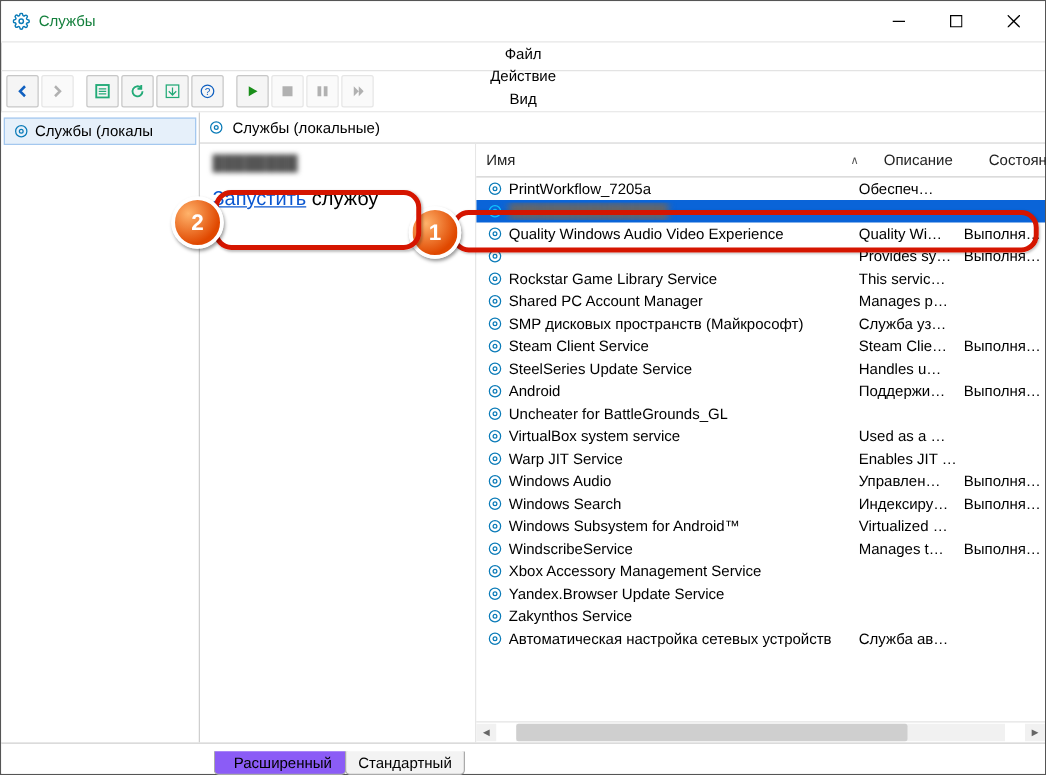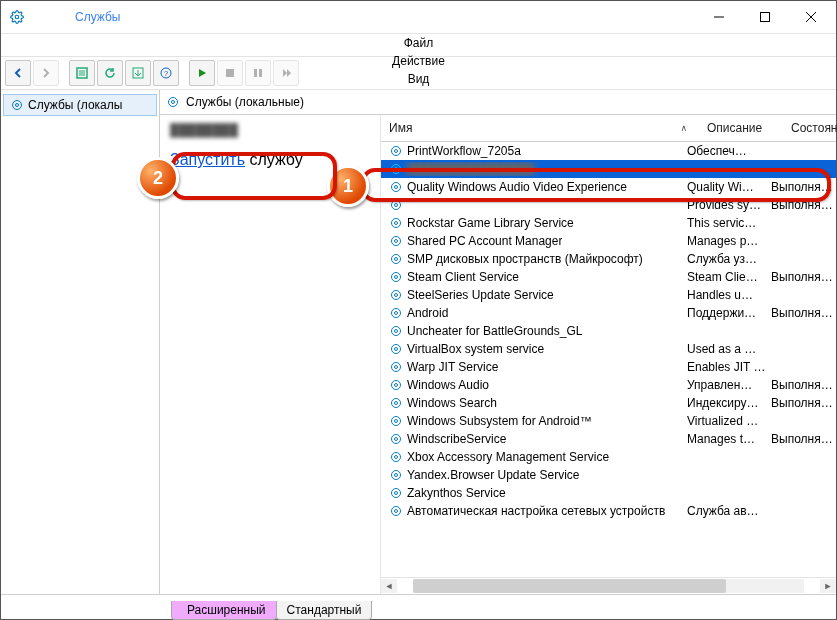--- a/index.html
+++ b/index.html
@@ -1,20 +1,20 @@
 <!DOCTYPE html>
 <html><head>
 <meta charset="utf-8">
 <style>
   html, body { margin:0; padding:0; font-family:"Segoe UI", Tahoma, sans-serif; font-size:12px; background:#fff; }
   .window { width:837px; height:620px; border:1px solid #555; box-sizing:border-box; display:flex; flex-direction:column; background:#fff; position:relative; }
   
   .titlebar { height:32px; background:#fff; border-bottom:1px solid #e6e6e6; display:flex; align-items:center; padding:0 2px 0 8px; }
   .titlebar .app-icon { width:16px; height:16px; display:flex; align-items:center; justify-content:center; margin-right:6px; color:#0a7bb8; }
-  .titlebar .title { flex:1; color:#3b82f6; font-size:12px;margin-left:44px; }
+  .titlebar .title { flex:1; color:#15803d; font-size:12px; }
   .win-btn { width:46px; height:32px; display:flex; align-items:center; justify-content:center; color:#000; }
   .win-btn svg { display:block; }
   
   .menubar { height:22px; display:flex; align-items:center; padding:0 4px; border-bottom:1px solid #e3e3e3;flex-direction:column; }
   .menubar span { padding:2px 8px; color:#000; }
   
   .toolbar { height:32px; display:flex; align-items:center; padding:0 4px; gap:2px; border-bottom:1px solid #e3e3e3; }
   .tool { width:24px; height:24px; border:1px solid #c7c7c7; background:#f5f5f5; border-radius:2px; display:flex; align-items:center; justify-content:center; color:#444; }
   .tool svg { display:block; }
   .tool-sep { width:6px; }
@@ -42,21 +42,21 @@
   .row .cell-name { flex:0 0 294px; display:flex; align-items:center; gap:4px; overflow:hidden; }
   .row .cell-name .txt { overflow:hidden; text-overflow:ellipsis; }
   .row .cell-desc { flex:0 0 80px; overflow:hidden; text-overflow:ellipsis; padding-left:4px; }
   .row .cell-state { flex:1; overflow:hidden; text-overflow:ellipsis; padding-left:4px; }
   .row.selected { background:#0a64d8; color:#fff; }
   .row.selected .gear { filter:brightness(1.6); }
   .row .blur { filter:blur(3px); color:#666; }
   
   .tabs-footer { height:24px; display:flex; align-items:flex-end; padding-left:170px; border-top:1px solid #cfcfcf; background:#fff; }
   .tab { border:1px solid #aaa; border-top:none; padding:2px 10px; font-size:12px; background:#f3f3f3; margin-right:-1px; position:relative; top:1px; border-radius:0 0 4px 4px; }
-  .tab.active { background:#f0abfc;padding-left:15px; }
+  .tab.active { background:#8b5cf6;padding-left:15px; }
   
   .callout-ring { position:absolute; border:4px solid #d51500; border-radius:14px; pointer-events:none; box-shadow:1px 1px 2px rgba(0,0,0,.25); }
   .callout-num { position:absolute; width:36px; height:36px; border-radius:50%; background:radial-gradient(circle at 30% 30%, #ffb36b, #e04800 70%); color:#fff; font-weight:700; font-size:18px; display:flex; align-items:center; justify-content:center; border:3px solid #fff; box-shadow:1px 2px 3px rgba(0,0,0,.4); pointer-events:none; }
   
   .h-scroll { height:16px; border-top:1px solid #e3e3e3; display:flex; align-items:center; }
   .h-scroll .track { flex:1; height:14px; background:#f1f1f1; position:relative; margin:0 16px; }
   .h-scroll .thumb { position:absolute; left:0; top:0; width:80%; height:100%; background:#cfcfcf; border-radius:2px; }
   .h-scroll .arrow { width:16px; height:14px; background:#f1f1f1; display:flex; align-items:center; justify-content:center; color:#666; font-size:9px; }
 </style>
 </head>

